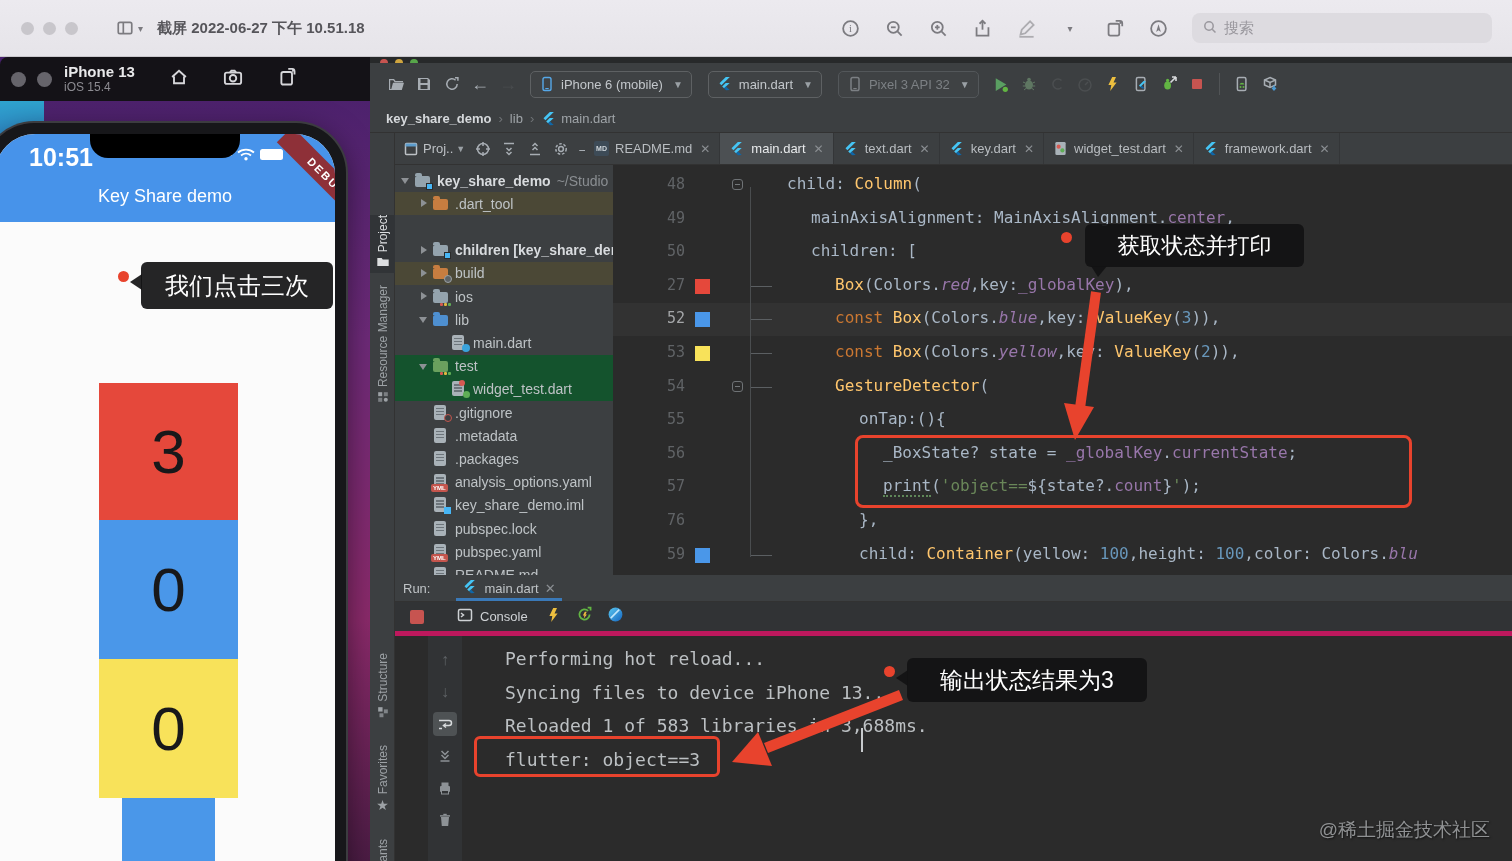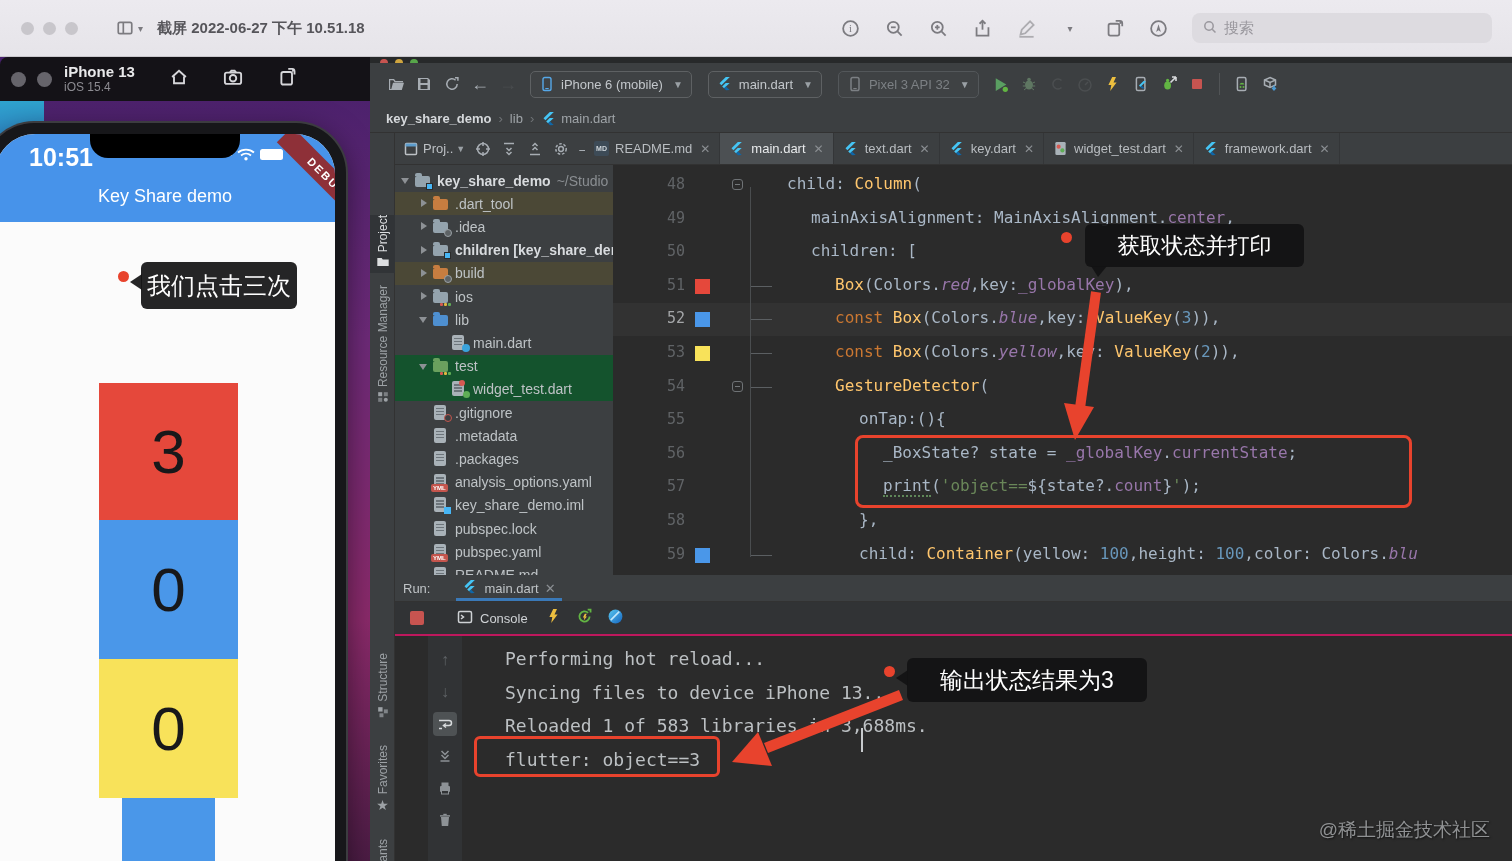--- a/index.html
+++ b/index.html
@@ -137,21 +137,21 @@
   .c-num { color:#6897bb; } .c-str { color:#6a8759; }
   .c-err { color:#a9b7c6; border-bottom:2px dotted #5f8759; }
 
   
   #runpanel { position:absolute; left:25px; top:518px; width:1117px; height:286px; background:#2b2b2b; }
   #runhead { position:absolute; left:0; top:0; width:100%; height:27px; background:#3c3f41;
     border-bottom:1px solid #323232; display:flex; align-items:center; color:#bfc3c6; font-size:13px; }
   #runtab { display:flex; align-items:center; gap:6px; margin-left:26px; height:100%; position:relative; padding:0 6px;}
   #runtab .ul { position:absolute; left:0; bottom:0; width:100%; height:3px; background:#3a79b8; }
   #runbar { position:absolute; left:0; top:27px; width:100%; height:34px; background:#313335;
-    border-bottom:2px solid #be185d; display:flex; align-items:center; }
+    border-bottom:5px solid #be185d; display:flex; align-items:center; }
   #console-tab { display:flex; align-items:center; gap:7px; color:#cfd2d5; font-size:13px; margin-left:28px; }
   #rungutter { position:absolute; left:33px; top:61px; width:34px; height:225px; background:#313335;
     display:flex; flex-direction:column; align-items:center; gap:8px; padding-top:12px; color:#8d9296; }
   .gut { width:24px; height:24px; display:flex; align-items:center; justify-content:center; border-radius:4px; }
   .gut.on { background:#4e5254; color:#d7dadc; }
   .gut.dim { color:#5f6366; }
   #console { position:absolute; left:78px; top:61px; right:0; bottom:0; font-family:"DejaVu Sans Mono", monospace;
     font-size:18px; color:#bcc0c3;text-decoration:underline; }
   .conln { position:absolute; left:32px; white-space:pre; }
   #caret { position:absolute; width:2px; height:24px; background:#c7cacd; }
@@ -588,28 +588,20 @@
           <div class="nm bold">key_share_demo</div>
           <div class="sfx">~/Studio</div>
         </div>
         <div class="trow bg-olive" style="top: 27.2px; padding-left: 24px;">
           <div class="chev r"></div>
           <div class="tico">
             <div class="tfolder" style="background: rgb(199, 125, 64);"></div>
           </div>
           <div class="nm">.dart_tool</div>
         </div>
-        <div class="trow" style="top: 50.4px; padding-left: 24px;">
-          <div class="chev r"></div>
-          <div class="tico">
-            <div class="tfolder" style="background: rgb(148, 163, 173);"></div>
-            <div class="ov-gear"></div>
-          </div>
-          <div class="nm">.idea</div>
-        </div>
         <div class="trow" style="top: 73.6px; padding-left: 24px;">
           <div class="chev r"></div>
           <div class="tico">
             <div class="tfolder" style="background: rgb(148, 163, 173);"></div>
             <div class="ov-sq"></div>
           </div>
           <div class="nm bold">children [key_share_der</div>
         </div>
         <div class="trow bg-olive" style="top: 96.8px; padding-left: 24px;">
           <div class="chev r"></div>
@@ -737,21 +729,21 @@
         </div>
       </div>
     <div id="editor">
         <div class="lnum" style="left: 32px; top: 10px;">48</div>
         <div class="foldico" style="left: 119px; top: 14px;">–</div>
         <div class="codeln" style="left: 174px; top: 9px;"><span class="c-p">child: </span><span class="c-cls">Column</span><span class="c-p">(</span></div>
         <div class="lnum" style="left: 32px; top: 43.6px;">49</div>
         <div class="codeln" style="left: 198px; top: 42.6px;"><span class="c-p">mainAxisAlignment: MainAxisAlignment.</span><span class="c-fld">center</span><span class="c-p">,</span></div>
         <div class="lnum" style="left: 32px; top: 77.2px;">50</div>
         <div class="codeln" style="left: 198px; top: 76.2px;"><span class="c-p">children: [</span></div>
-        <div class="lnum" style="left: 32px; top: 110.8px;">51</div>
+        <div class="lnum" style="left: 32px; top: 110.8px;">27</div>
         <div class="swatch" style="left: 82px; top: 113.8px; background: rgb(229, 72, 59);"></div>
         <div class="tickline" style="left: 137px; top: 120.8px;"></div>
         <div class="codeln" style="left: 222px; top: 109.8px;"><span class="c-cls">Box</span><span class="c-p">(Colors.</span><span class="c-fldi">red</span><span class="c-p">,key:</span><span class="c-fld">_globalKey</span><span class="c-p">),</span></div>
         <div class="curline" style="top: 138.4px;"></div>
         <div class="lnum cur" style="left: 32px; top: 144.4px;">52</div>
         <div class="swatch" style="left: 82px; top: 147.4px; background: rgb(74, 151, 233);"></div>
         <div class="tickline" style="left: 137px; top: 154.4px;"></div>
         <div class="codeln" style="left: 222px; top: 143.4px;"><span class="c-kw">const </span><span class="c-cls">Box</span><span class="c-p">(Colors.</span><span class="c-fldi">blue</span><span class="c-p">,key: </span><span class="c-cls">ValueKey</span><span class="c-p">(</span><span class="c-num">3</span><span class="c-p">)),</span></div>
         <div class="lnum" style="left: 32px; top: 178px;">53</div>
         <div class="swatch" style="left: 82px; top: 181px; background: rgb(248, 226, 90);"></div>
@@ -760,21 +752,21 @@
         <div class="lnum" style="left: 32px; top: 211.6px;">54</div>
         <div class="foldico" style="left: 119px; top: 215.6px;">–</div>
         <div class="tickline" style="left: 137px; top: 221.6px;"></div>
         <div class="codeln" style="left: 222px; top: 210.6px;"><span class="c-cls">GestureDetector</span><span class="c-p">(</span></div>
         <div class="lnum" style="left: 32px; top: 245.2px;">55</div>
         <div class="codeln" style="left: 246px; top: 244.2px;"><span class="c-p">onTap:(){</span></div>
         <div class="lnum" style="left: 32px; top: 278.8px;">56</div>
         <div class="codeln" style="left: 270px; top: 277.8px;"><span class="c-p">_BoxState? state = </span><span class="c-fld">_globalKey</span><span class="c-p">.</span><span class="c-fld">currentState</span><span class="c-p">;</span></div>
         <div class="lnum" style="left: 32px; top: 312.4px;">57</div>
         <div class="codeln" style="left: 270px; top: 311.4px;"><span class="c-err">print</span><span class="c-p">(</span><span class="c-str">'object==</span><span class="c-p">${</span><span class="c-p">state?.</span><span class="c-fld">count</span><span class="c-p">}</span><span class="c-str">'</span><span class="c-p">);</span></div>
-        <div class="lnum" style="left: 32px; top: 346px;">58</div>
+        <div class="lnum" style="left: 32px; top: 346px;">76</div>
         <div class="codeln" style="left: 246px; top: 345px;"><span class="c-p">},</span></div>
         <div class="lnum" style="left: 32px; top: 379.6px;">59</div>
         <div class="swatch" style="left: 82px; top: 382.6px; background: rgb(74, 151, 233);"></div>
         <div class="tickline" style="left: 137px; top: 389.6px;"></div>
         <div class="codeln" style="left: 246px; top: 378.6px;"><span class="c-p">child: </span><span class="c-cls">Container</span><span class="c-p">(yellow: </span><span class="c-num">100</span><span class="c-p">,height: </span><span class="c-num">100</span><span class="c-p">,color: Colors.</span><span class="c-fldi">blu</span></div>
         <div class="guide-v" style="left: 137px; top: 22px; height: 370px;"></div>
       </div>
 
     <div id="runpanel">
       <div id="runhead">
@@ -861,21 +853,21 @@
         <div id="caret" style="left:388px;top:92px;"></div>
       <div class="conln" style="top: 12px;">Performing hot reload...</div>
           <div class="conln" style="top: 45.5px;">Syncing files to device iPhone 13...</div>
           <div class="conln" style="top: 79px;">Reloaded 1 of 583 libraries in 3,688ms.</div>
           <div class="conln" style="top: 112.5px;">flutter: object==3</div>
         </div>
     </div>
   </div>
 
   <div class="reddot" style="left:118px;top:271px;"></div>
-  <div class="ann" style="left:141px;top:262px;width:156px;height:47px;font-size:24px;">
+  <div class="ann" style="left:141px;top:262px;width:192px;height:47px;font-size:24px;">
     <span class="tail-l"></span>
       <span>我们点击三次</span>
   </div>
 
   <div class="reddot" style="left:1061px;top:232px;"></div>
   <div class="ann" style="left:1085px;top:224px;width:219px;height:43px;font-size:22px;">
     <span class="tail-d"></span>
       <span>获取状态并打印</span>
   </div>
 

